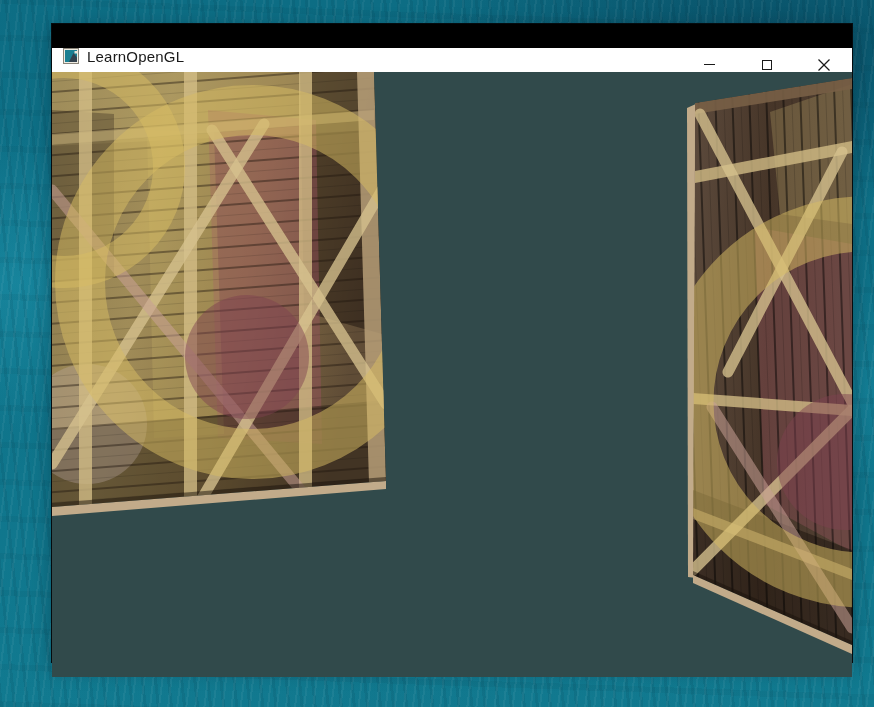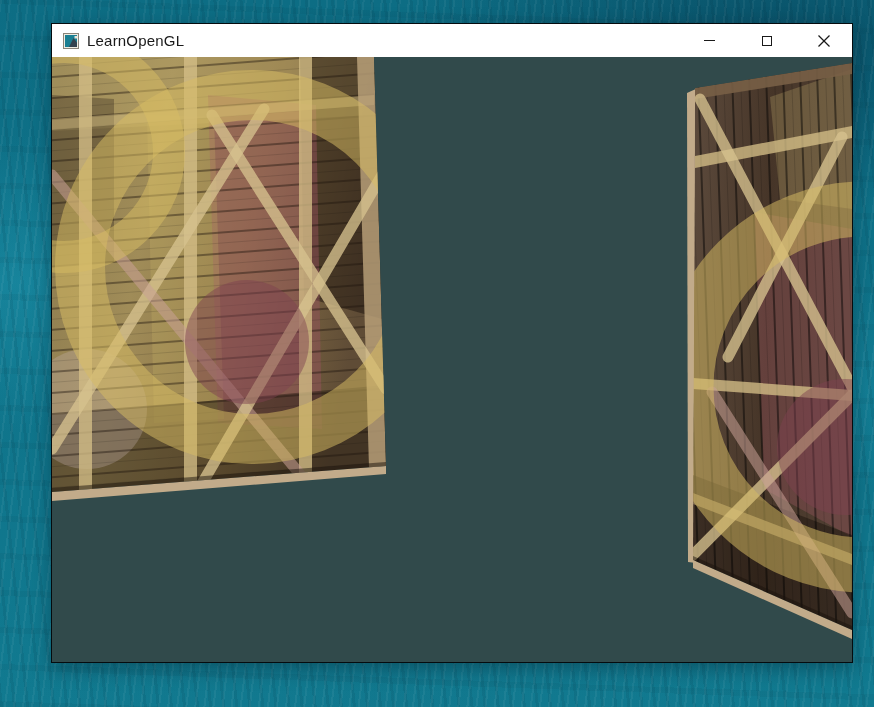--- a/index.html
+++ b/index.html
@@ -13,21 +13,21 @@
       repeating-linear-gradient(2deg, rgba(0,50,65,0.07) 0 6px, rgba(0,50,65,0) 6px 37px),
       radial-gradient(ellipse 60% 35% at 88% 6%, rgba(6,55,78,0.55), rgba(6,55,78,0) 70%),
       radial-gradient(ellipse 40% 30% at 2% 40%, rgba(36,160,185,0.40), rgba(36,160,185,0) 70%),
       radial-gradient(ellipse 70% 30% at 45% 100%, rgba(18,118,140,0.45), rgba(18,118,140,0) 70%),
       radial-gradient(ellipse 30% 20% at 100% 55%, rgba(30,150,175,0.30), rgba(30,150,175,0) 70%),
       linear-gradient(180deg,#0d6d84,#117a90);}
   
   .window{position:absolute;left:51px;top:23px;width:802px;height:640px;
     box-sizing:border-box;border:1px solid rgba(10,20,25,0.55);
     box-shadow:0 6px 18px rgba(0,20,30,0.35);background:#000;}
-  .titlebar{height:33px;background:var(--titlebar-bg,#fff);display:flex;align-items:center;}
+  .titlebar{height:24px;background:var(--titlebar-bg,#fff);display:flex;align-items:flex-start;margin-top:24px;}
   .app-icon{width:16px;height:16px;margin-left:11px;flex:0 0 auto;}
   .title-text{margin-left:8px;font-size:15px;color:var(--titlebar-text,#1a1a1a);
     white-space:nowrap;letter-spacing:0.2px;}
   .caption-buttons{margin-left:auto;display:flex;height:33px;}
   .cap-btn{width:57px;height:33px;display:flex;align-items:center;justify-content:center;
     background:transparent;border:0;padding:0;cursor:default;}
   .glyph-min{width:11px;height:0;border-top:1px solid #1a1a1a;}
   .glyph-max{width:10px;height:10px;border:1px solid #1a1a1a;box-sizing:border-box;}
   
   .scene{position:relative;width:800px;height:605px;background:var(--scene-clear,#314a4b);overflow:hidden;}

